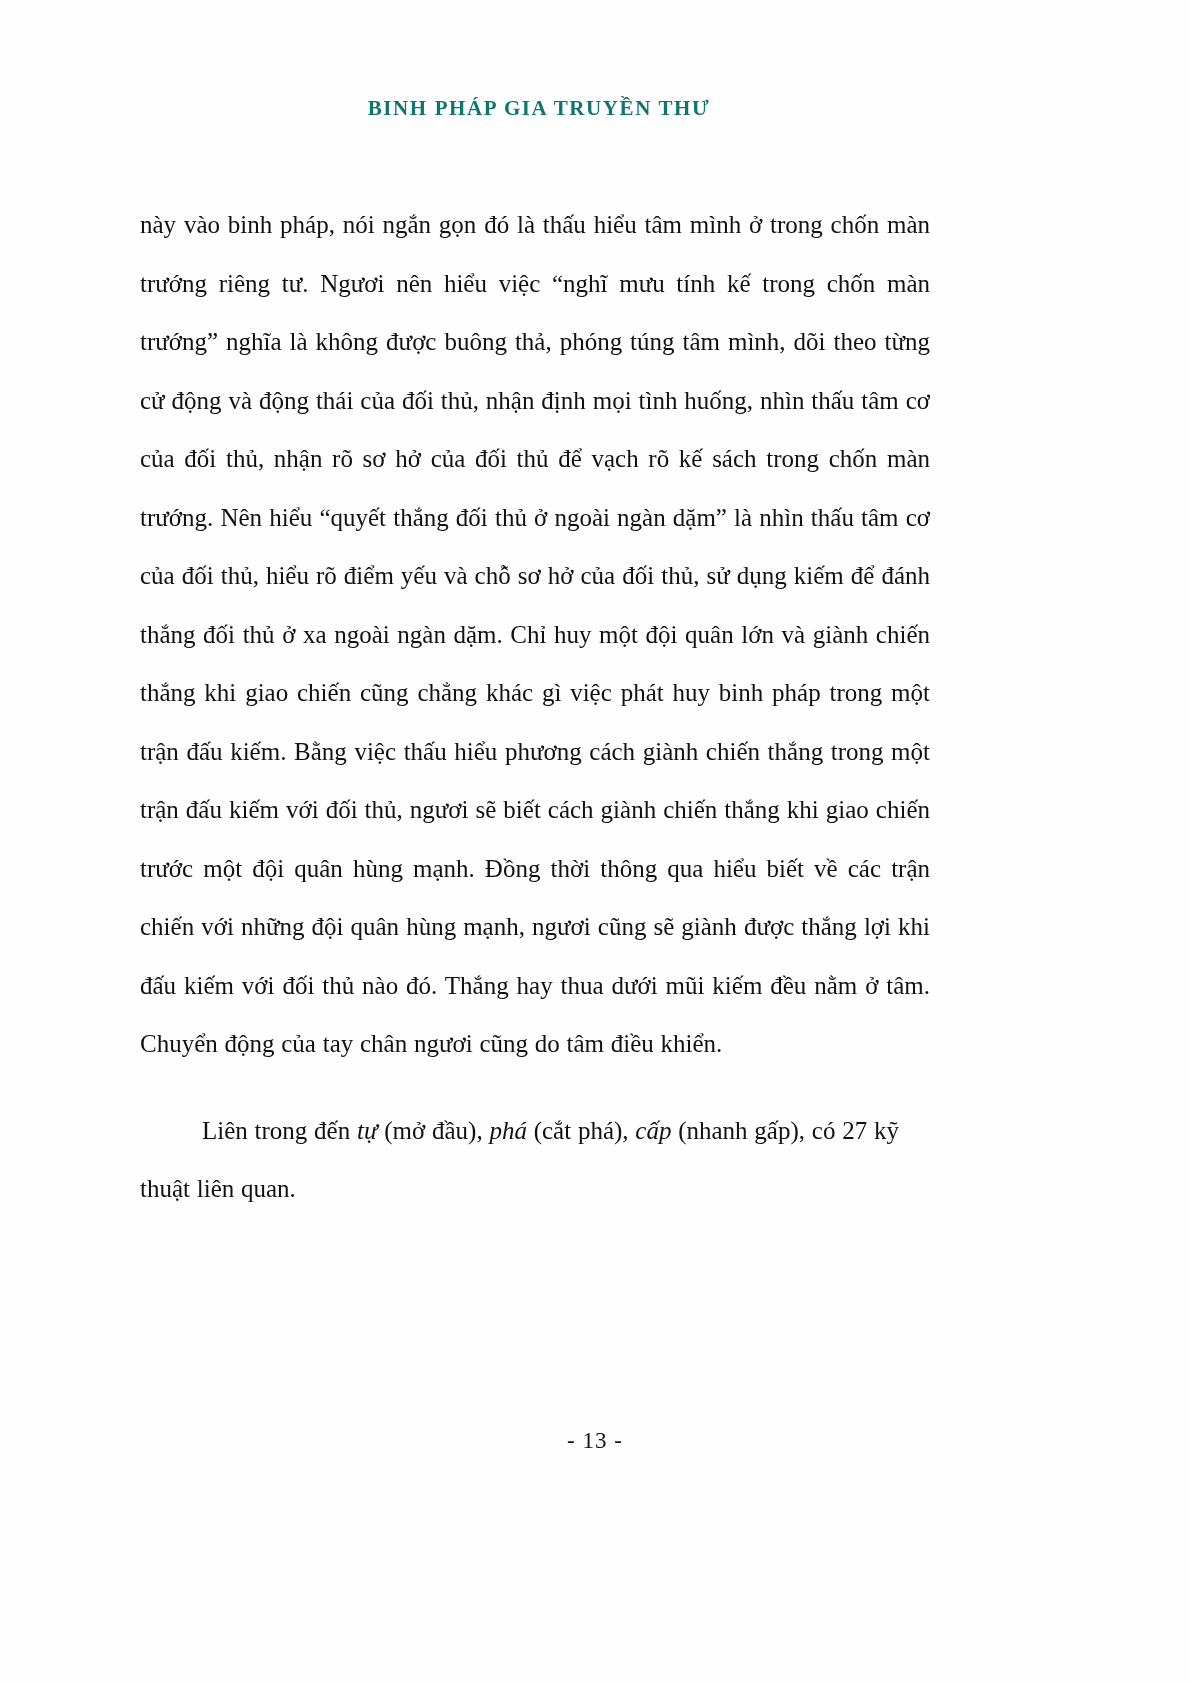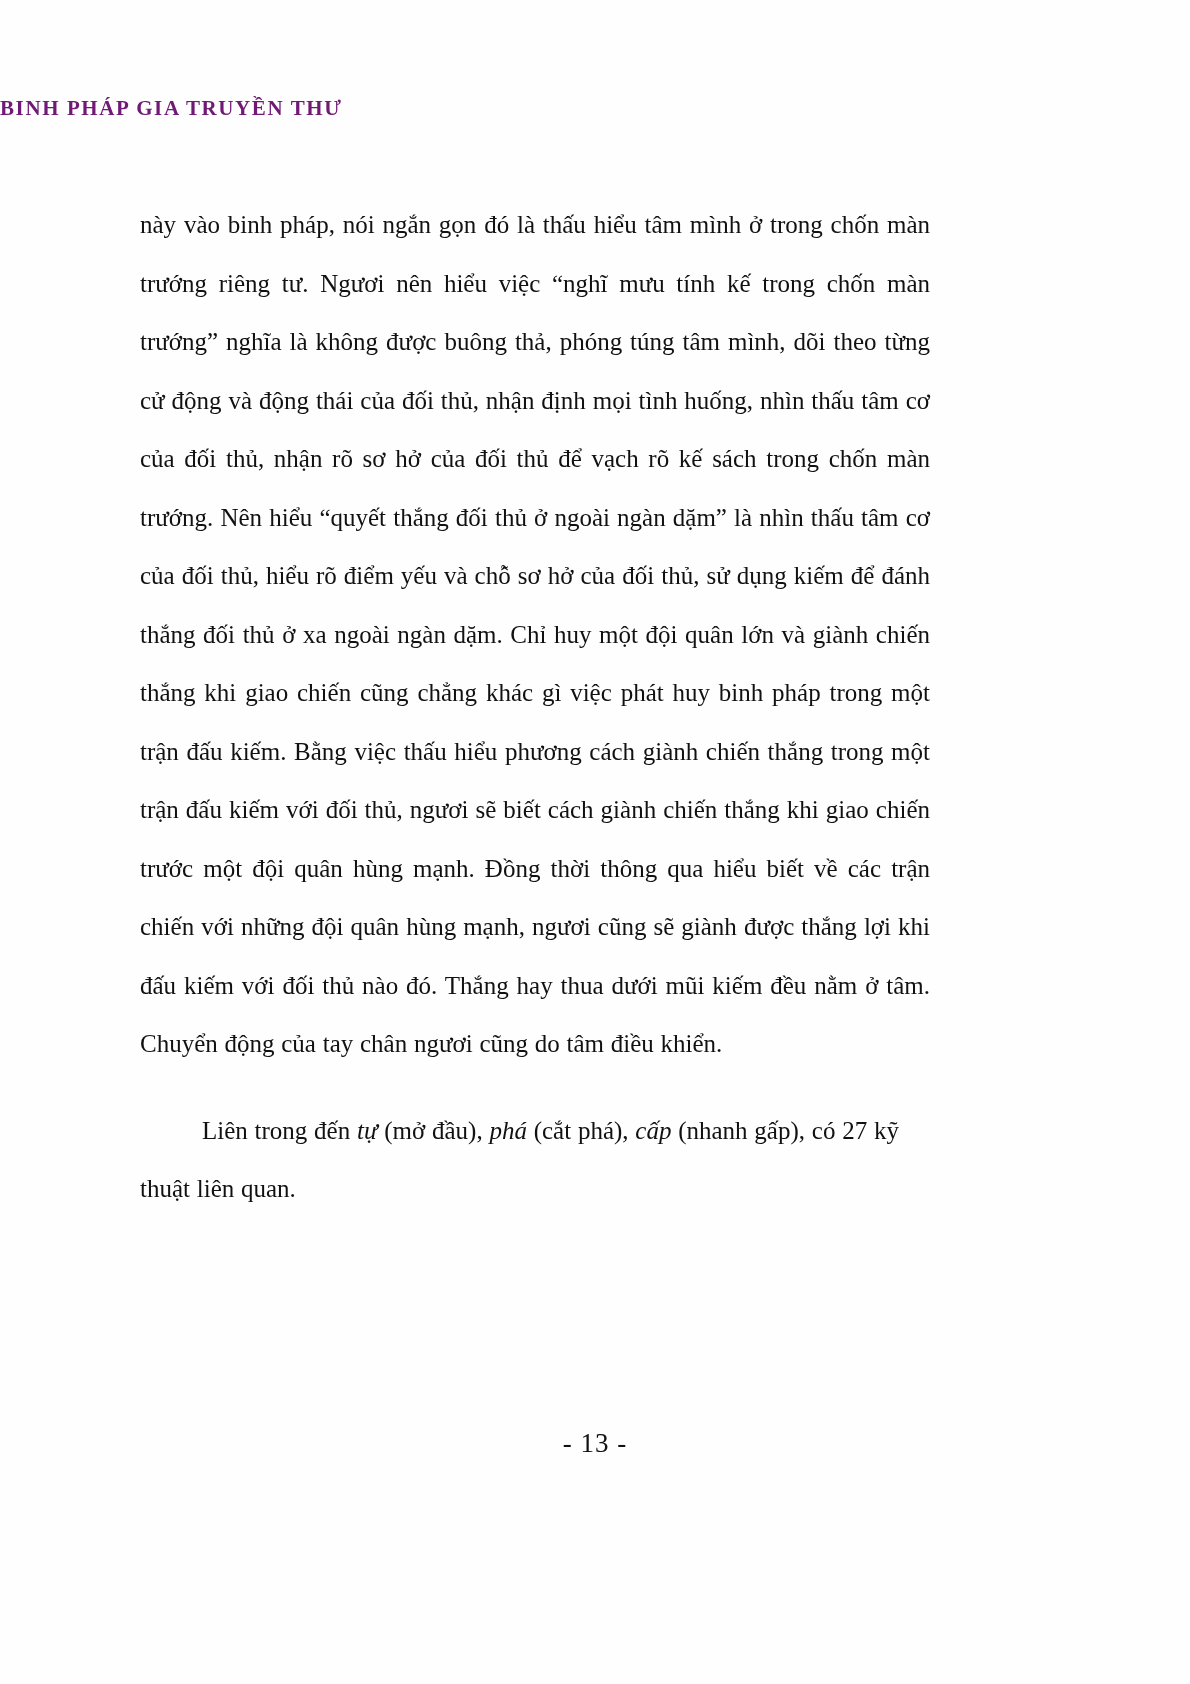--- a/index.html
+++ b/index.html
@@ -21,27 +21,27 @@
     inset: 0;
     background: #fefefe;
   }
 
   
   .running-header {
     position: absolute;
     top: 96px;
     left: 0;
     right: 112px;
-    text-align: left;
+    text-align: center;
     font-size: 21px;
     letter-spacing: 1.6px;
     font-variant: small-caps;
     text-transform: uppercase;
     font-weight: 600;
-    color: #701a75;
+    color: #0f766e;
     white-space: nowrap;
   }
 
   
   .textblock {
     position: absolute;
     top: 196px;
     left: 140px;
     width: 790px;
   }
@@ -73,21 +73,21 @@
     font-style: italic;
   }
 
   
   .folio {
     position: absolute;
     left: 0;
     right: 0;
     top: 1428px;
     text-align: center;
-    font-size: 27px;
+    font-size: 23px;
     letter-spacing: 1px;
     color: #121212;
   }
 </style>
 </head>
 <body>
 
 <div class="page">
 
   <div class="running-header">BINH PHÁP GIA TRUYỀN THƯ</div>

